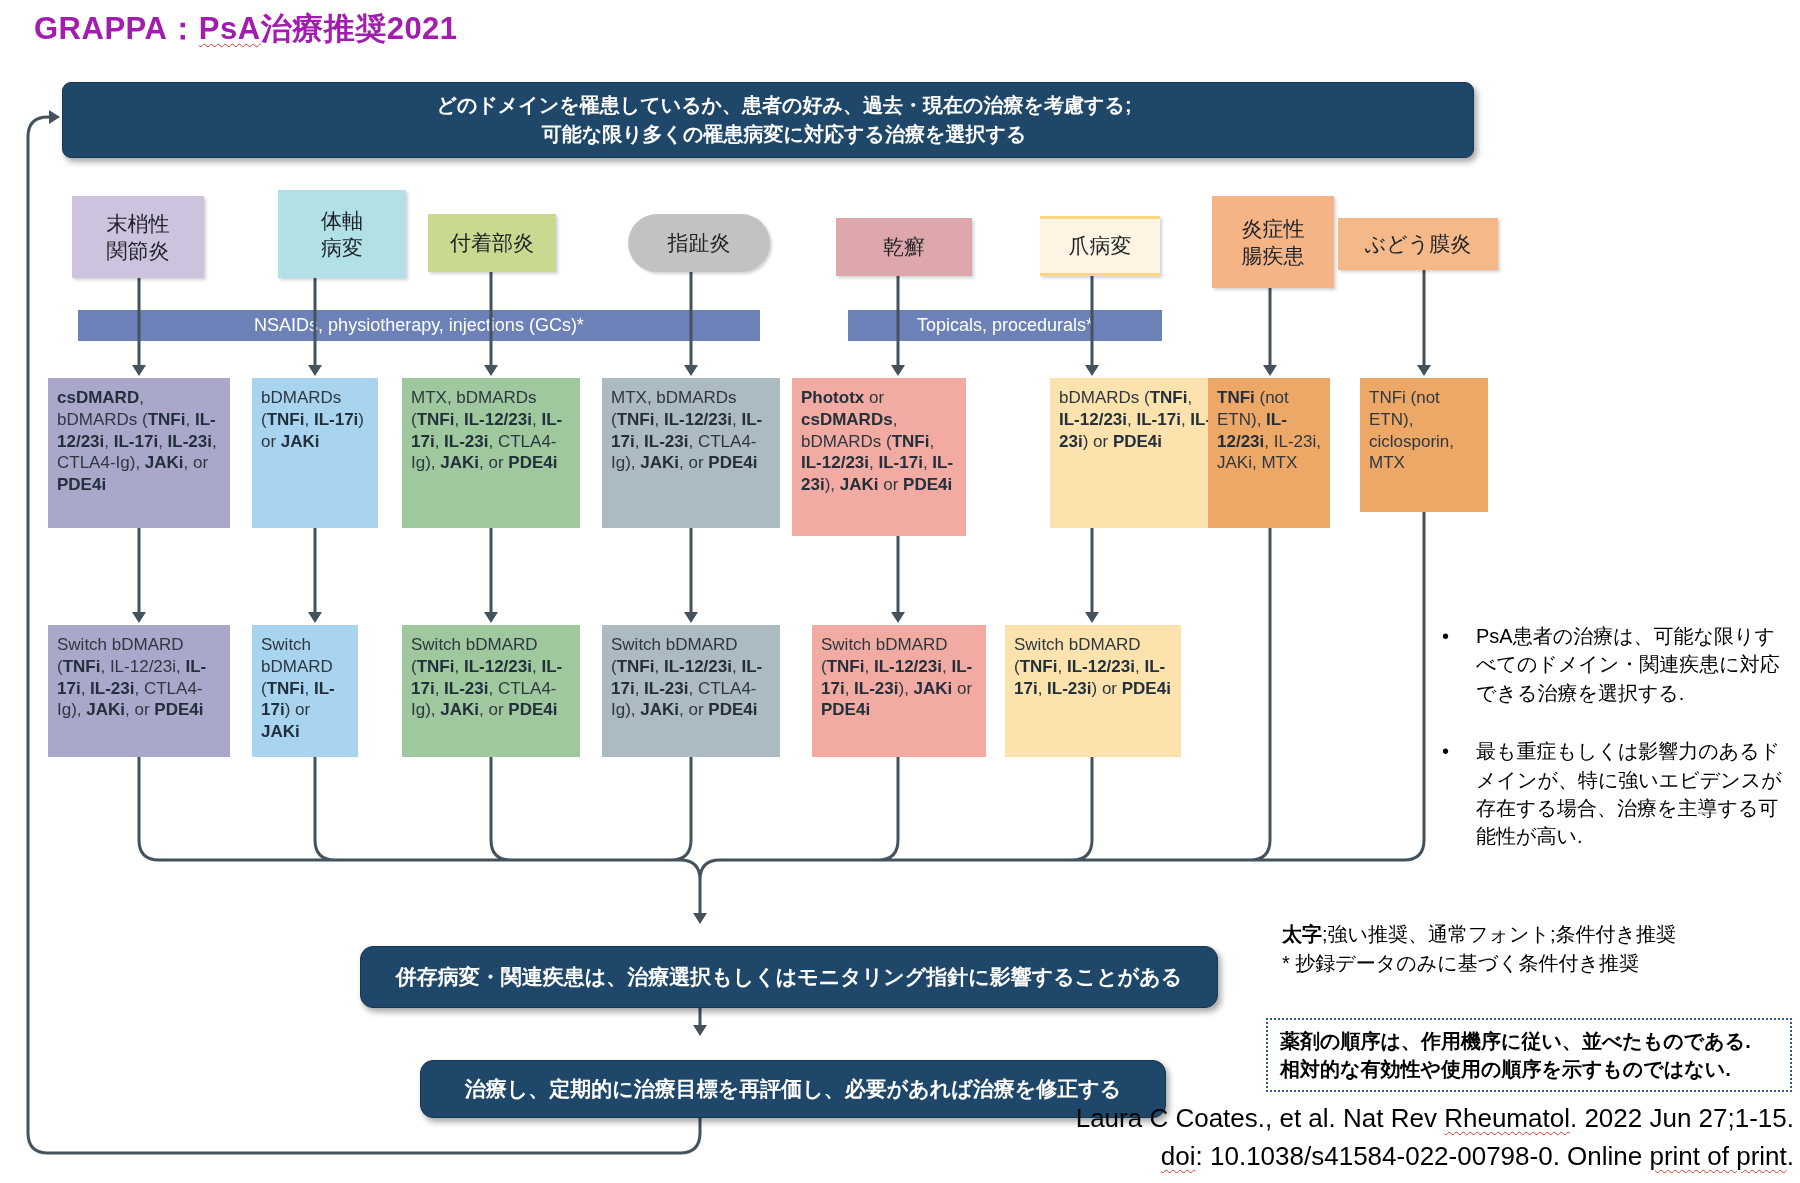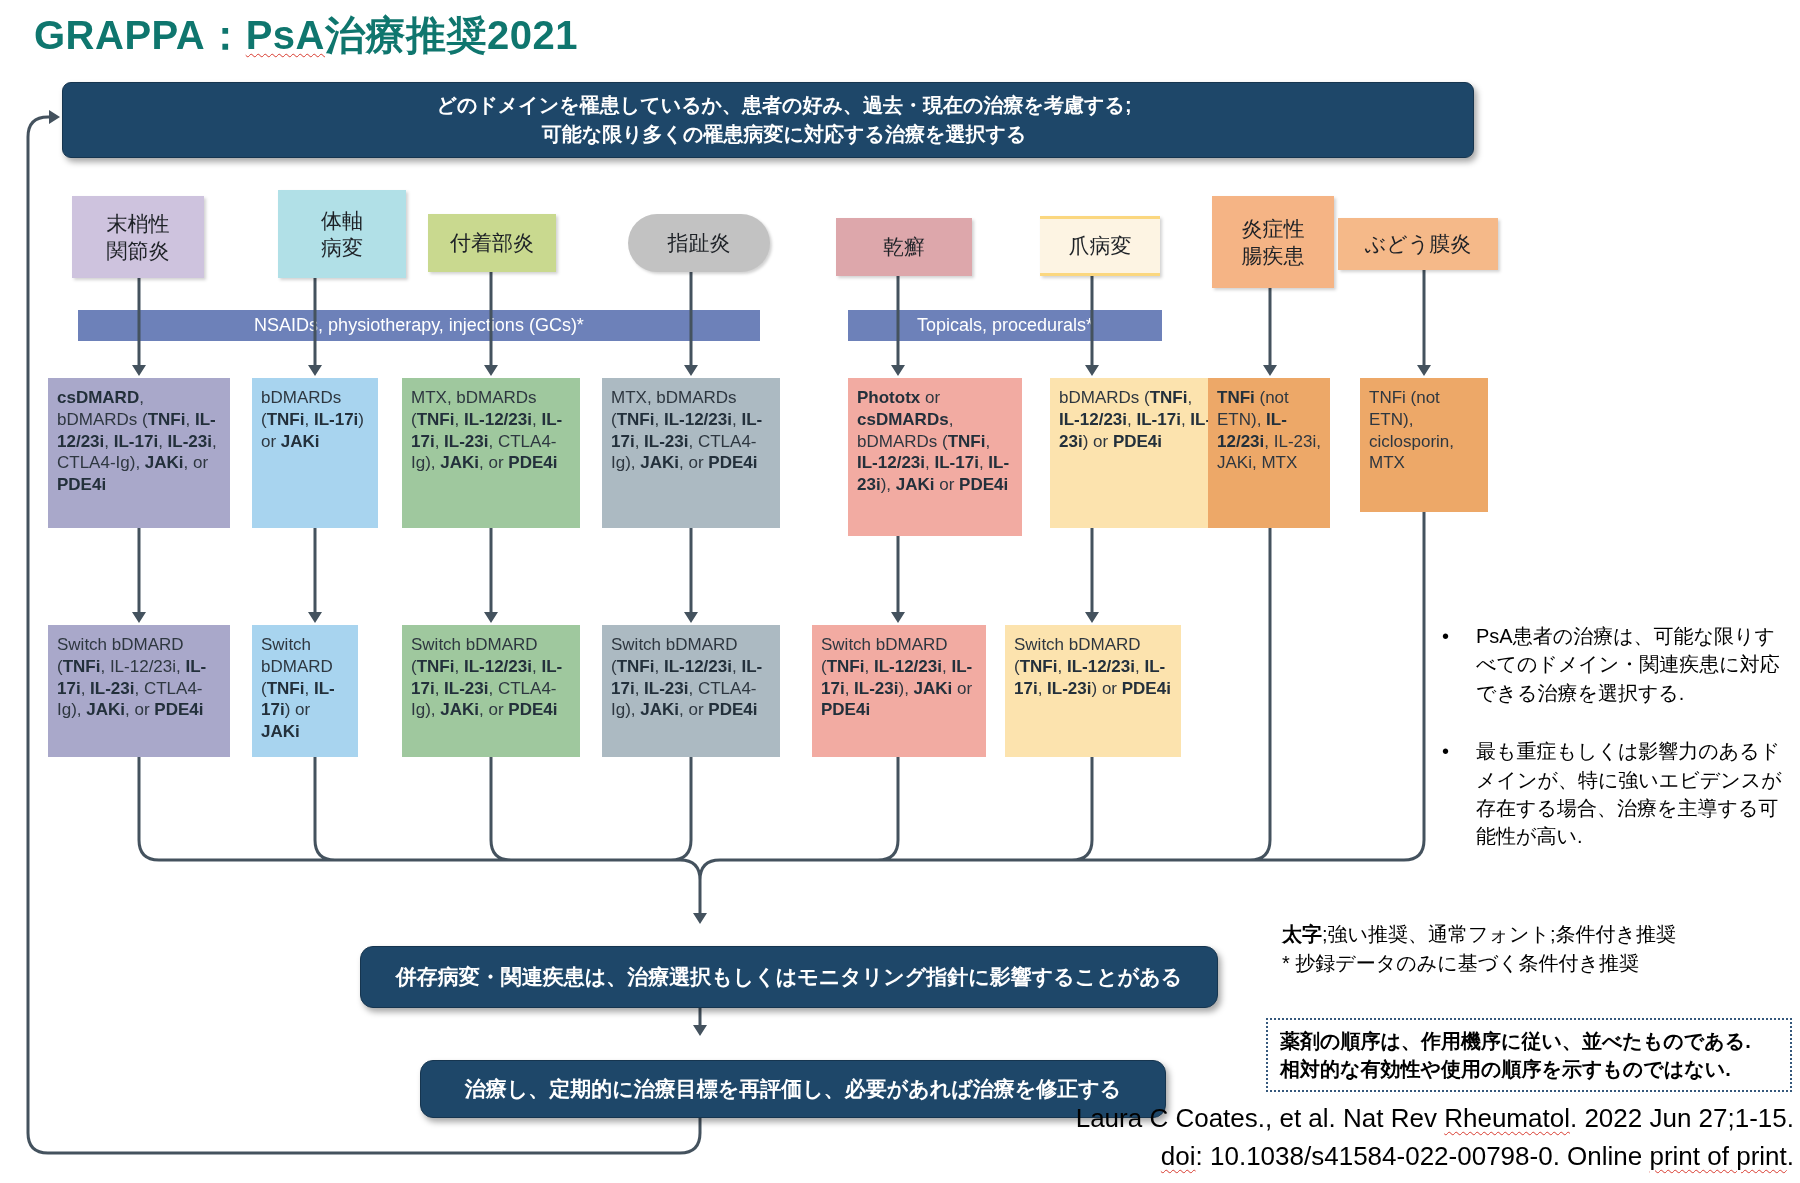--- a/index.html
+++ b/index.html
@@ -2,21 +2,21 @@
 <html><head>
 <meta charset="utf-8">
 <style>
   html,body{margin:0;padding:0;background:#ffffff;}
   #slide{
     position:relative;width:1800px;height:1183px;background:#ffffff;overflow:hidden;
     font-family:"Liberation Sans","DejaVu Sans",sans-serif;color:#2e3740;
   }
   .abs{position:absolute;box-sizing:border-box;}
   #title{
-    left:34px;top:8px;font-size:40px;font-weight:bold;color:#0f766e;letter-spacing:.5px;
+    left:34px;top:8px;font-size:31px;font-weight:bold;color:#a21caf;letter-spacing:.5px;
   }
   .wavy{text-decoration-line:underline;text-decoration-style:wavy;text-decoration-color:#d83b2f;text-decoration-thickness:1px;text-underline-offset:4px;}
   #top-banner{
     left:62px;top:82px;width:1412px;height:76px;background:#1e4769;border:1px solid #16354f;
     border-radius:9px;box-shadow:3px 4px 6px rgba(0,0,0,.35);
     display:flex;flex-direction:column;justify-content:center;align-items:center;
     color:#fff;font-weight:bold;font-size:20px;line-height:1.45;z-index:4;text-align:left;padding-left:32px;
   }
   .phase-bar{
     top:310px;height:31px;background:#6d81b9;color:#ffffff;font-size:18px;
@@ -73,21 +73,21 @@
       <div class="col-header abs" style="left: 250px; top: 190px; width: 128px; height: 88px; background: rgb(177, 224, 231); margin-left: 28px;">体軸<br>病変</div>
       <div class="tx-box abs" style="left: 252px; top: 378px; width: 126px; height: 150px; background: rgb(168, 212, 239);">bDMARDs (<b>TNFi</b>, <b>IL-17i</b>) or <b>JAKi</b></div>
       <div class="tx-box abs" style="left: 252px; top: 625px; width: 106px; height: 132px; background: rgb(168, 212, 239);">Switch bDMARD (<b>TNFi</b>, <b>IL-17i</b>) or <b>JAKi</b></div>
       <div class="col-header abs" style="left: 428px; top: 214px; width: 128px; height: 58px; background: rgb(201, 217, 143);">付着部炎</div>
       <div class="tx-box abs" style="left: 402px; top: 378px; width: 178px; height: 150px; background: rgb(159, 200, 158);">MTX, bDMARDs (<b>TNFi</b>, <b>IL-12/23i</b>, <b>IL-17i</b>, <b>IL-23i</b>, CTLA4-Ig), <b>JAKi</b>, or <b>PDE4i</b></div>
       <div class="tx-box abs" style="left: 402px; top: 625px; width: 178px; height: 132px; background: rgb(159, 200, 158);">Switch bDMARD (<b>TNFi</b>, <b>IL-12/23i</b>, <b>IL-17i</b>, <b>IL-23i</b>, CTLA4-Ig), <b>JAKi</b>, or <b>PDE4i</b></div>
       <div class="col-header abs" style="left: 628px; top: 214px; width: 142px; height: 58px; background: rgb(194, 194, 194); border-radius: 29px;">指趾炎</div>
       <div class="tx-box abs" style="left: 602px; top: 378px; width: 178px; height: 150px; background: rgb(172, 186, 194);">MTX, bDMARDs (<b>TNFi</b>, <b>IL-12/23i</b>, <b>IL-17i</b>, <b>IL-23i</b>, CTLA4-Ig), <b>JAKi</b>, or <b>PDE4i</b></div>
       <div class="tx-box abs" style="left: 602px; top: 625px; width: 178px; height: 132px; background: rgb(172, 186, 194);">Switch bDMARD (<b>TNFi</b>, <b>IL-12/23i</b>, <b>IL-17i</b>, <b>IL-23i</b>, CTLA4-Ig), <b>JAKi</b>, or <b>PDE4i</b></div>
       <div class="col-header abs" style="left: 836px; top: 218px; width: 136px; height: 58px; background: rgb(221, 167, 171);">乾癬</div>
-      <div class="tx-box abs" style="left: 848px; top: 378px; width: 174px; height: 158px; background: rgb(242, 171, 162);"><b>Phototx</b> or <b>csDMARDs</b>, bDMARDs (<b>TNFi</b>, <b>IL-12/23i</b>, <b>IL-17i</b>, <b>IL-23i</b>), <b>JAKi</b> or <b>PDE4i</b></div>
+      <div class="tx-box abs" style="left: 792px; top: 378px; width: 174px; height: 158px; background: rgb(242, 171, 162);"><b>Phototx</b> or <b>csDMARDs</b>, bDMARDs (<b>TNFi</b>, <b>IL-12/23i</b>, <b>IL-17i</b>, <b>IL-23i</b>), <b>JAKi</b> or <b>PDE4i</b></div>
       <div class="tx-box abs" style="left: 812px; top: 625px; width: 174px; height: 132px; background: rgb(242, 171, 162);">Switch bDMARD (<b>TNFi</b>, <b>IL-12/23i</b>, <b>IL-17i</b>, <b>IL-23i</b>), <b>JAKi</b> or <b>PDE4i</b></div>
       <div class="col-header abs" style="left: 1040px; top: 216px; width: 120px; height: 60px; background: rgb(253, 244, 227); border-top: 3px solid rgb(251, 215, 127); border-bottom: 3px solid rgb(251, 215, 127);">爪病変</div>
       <div class="tx-box abs" style="left: 1005px; top: 378px; width: 176px; height: 150px; background: rgb(252, 227, 174); margin-left: 45px;">bDMARDs (<b>TNFi</b>, <b>IL-12/23i</b>, <b>IL-17i</b>, <b>IL-23i</b>) or <b>PDE4i</b></div>
       <div class="tx-box abs" style="left: 1005px; top: 625px; width: 176px; height: 132px; background: rgb(252, 227, 174);">Switch bDMARD (<b>TNFi</b>, <b>IL-12/23i</b>, <b>IL-17i</b>, <b>IL-23i</b>) or <b>PDE4i</b></div>
       <div class="col-header abs" style="left: 1212px; top: 196px; width: 122px; height: 92px; background: rgb(245, 180, 133);">炎症性<br>腸疾患</div>
       <div class="tx-box abs" style="left: 1208px; top: 378px; width: 122px; height: 150px; background: rgb(237, 168, 104);"><b>TNFi</b> (not ETN), <b>IL-12/23i</b>, IL-23i, JAKi, MTX</div>
       <div class="col-header abs" style="left: 1338px; top: 218px; width: 160px; height: 52px; background: rgb(245, 185, 137);">ぶどう膜炎</div>
       <div class="tx-box abs" style="left: 1360px; top: 378px; width: 128px; height: 134px; background: rgb(237, 168, 104);">TNFi (not ETN), ciclosporin, MTX</div>
     </div>
 

